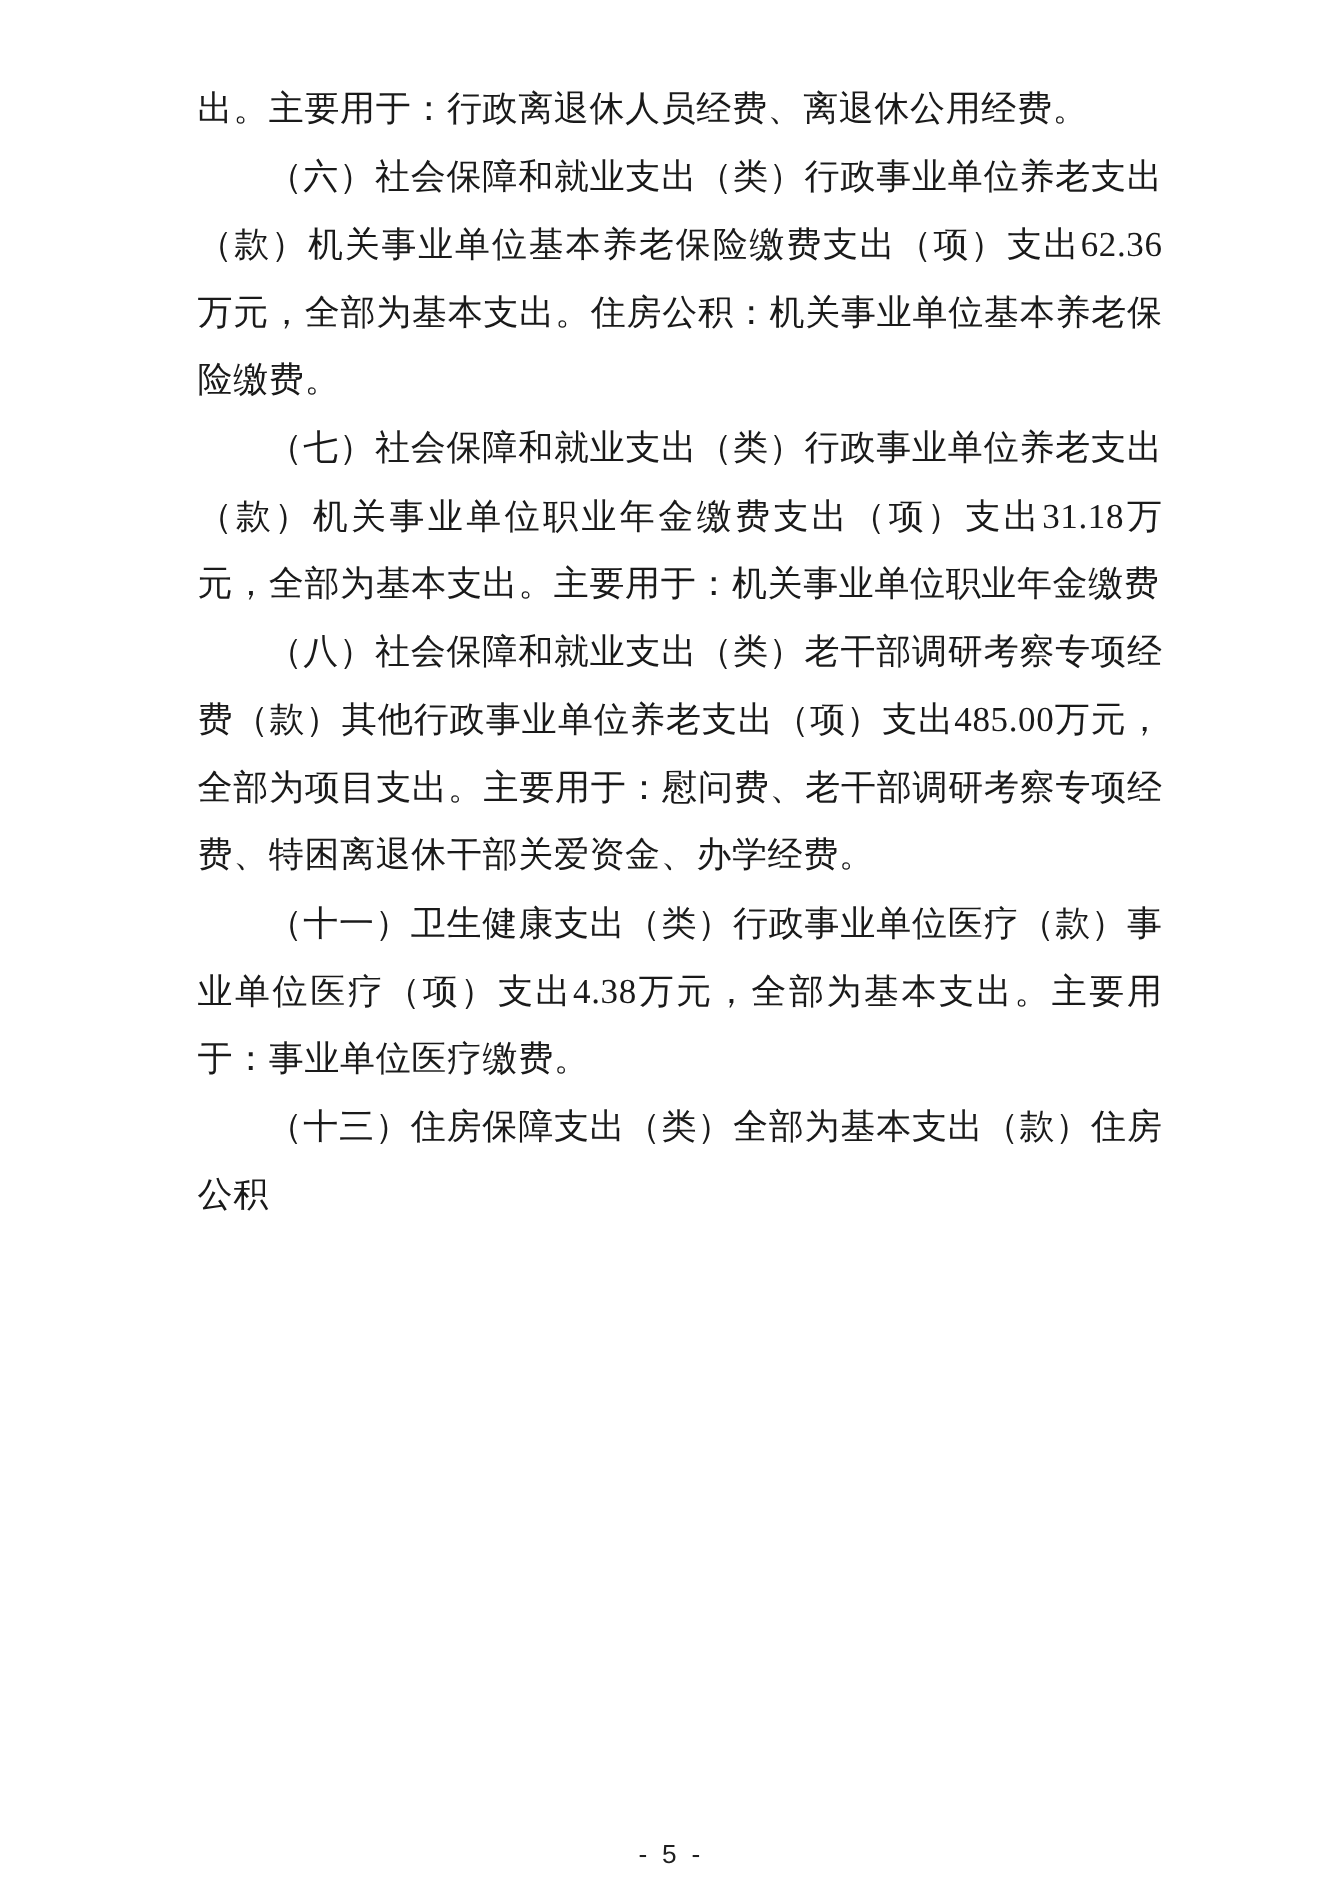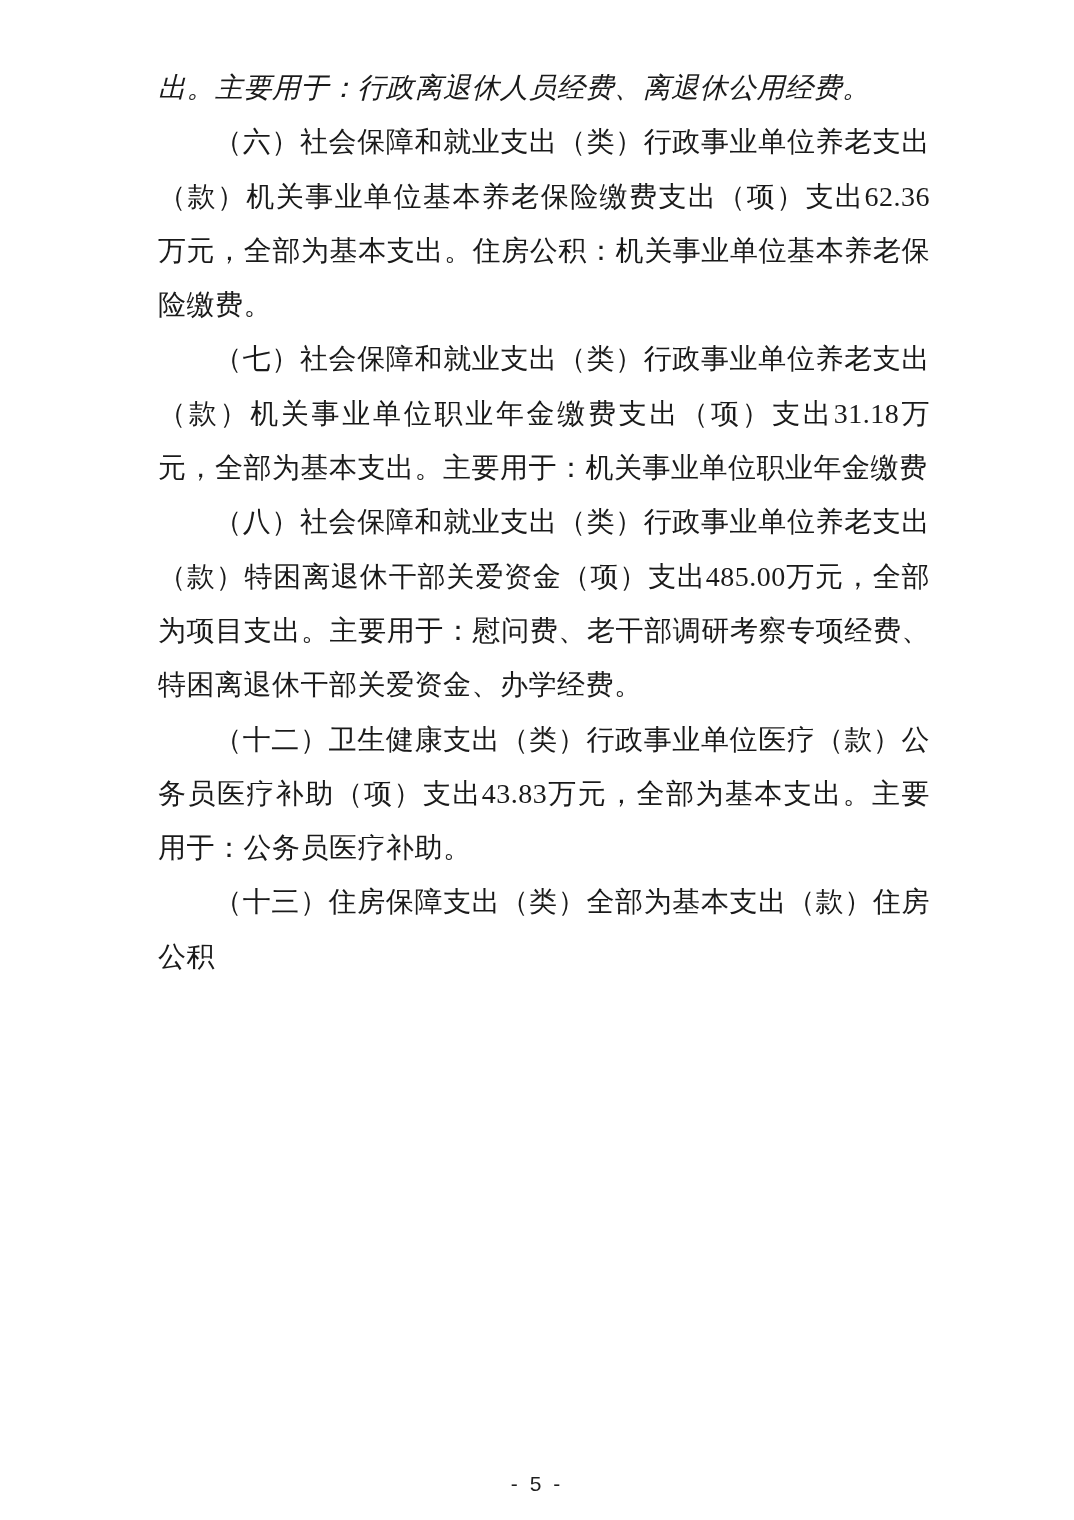--- a/index.html
+++ b/index.html
@@ -33,21 +33,20 @@
     text-justify: inter-character;
     letter-spacing: 0.5px;
   }
   .doc-content p {
     margin: 0;
     padding: 0;
     text-indent: 2em;
   }
   .doc-content p.continuation {
     text-indent: 0;
-    font-style: italic;
   }
   .page-footer {
     position: absolute;
     left: 0;
     top: 1472px;
     width: 1074px;
     text-align: center;
     color: #1f1f1f;
     font-family: "Liberation Sans", "DejaVu Sans", sans-serif;
     font-size: 21px;
@@ -56,20 +55,20 @@
 </style>
 </head>
 <body>
 
 <div class="page">
 
   <div class="doc-content">
     <p class="continuation">出。主要用于：行政离退休人员经费、离退休公用经费。</p>
     <p>（六）社会保障和就业支出（类）行政事业单位养老支出（款）机关事业单位基本养老保险缴费支出（项）支出62.36万元，全部为基本支出。住房公积：机关事业单位基本养老保险缴费。</p>
     <p>（七）社会保障和就业支出（类）行政事业单位养老支出（款）机关事业单位职业年金缴费支出（项）支出31.18万元，全部为基本支出。主要用于：机关事业单位职业年金缴费</p>
-    <p>（八）社会保障和就业支出（类）行政事业单位养老支出（款）特困离退休干部关爱资金（项）支出485.00万元，全部为项目支出。主要用于：慰问费、老干部调研考察专项经费、特困离退休干部关爱资金、办学经费。</p>
-    <p>（十二）卫生健康支出（类）行政事业单位医疗（款）公务员医疗补助（项）支出43.83万元，全部为基本支出。主要用于：公务员医疗补助。</p>
+    <p>（八）社会保障和就业支出（类）老干部调研考察专项经费（款）其他行政事业单位养老支出（项）支出485.00万元，全部为项目支出。主要用于：慰问费、老干部调研考察专项经费、特困离退休干部关爱资金、办学经费。</p>
+    <p>（十一）卫生健康支出（类）行政事业单位医疗（款）事业单位医疗（项）支出4.38万元，全部为基本支出。主要用于：事业单位医疗缴费。</p>
     <p>（十三）住房保障支出（类）全部为基本支出（款）住房公积</p>
   </div>
 
   <div class="page-footer">- 5 -</div>
 
 </div>
 
 </body></html>

